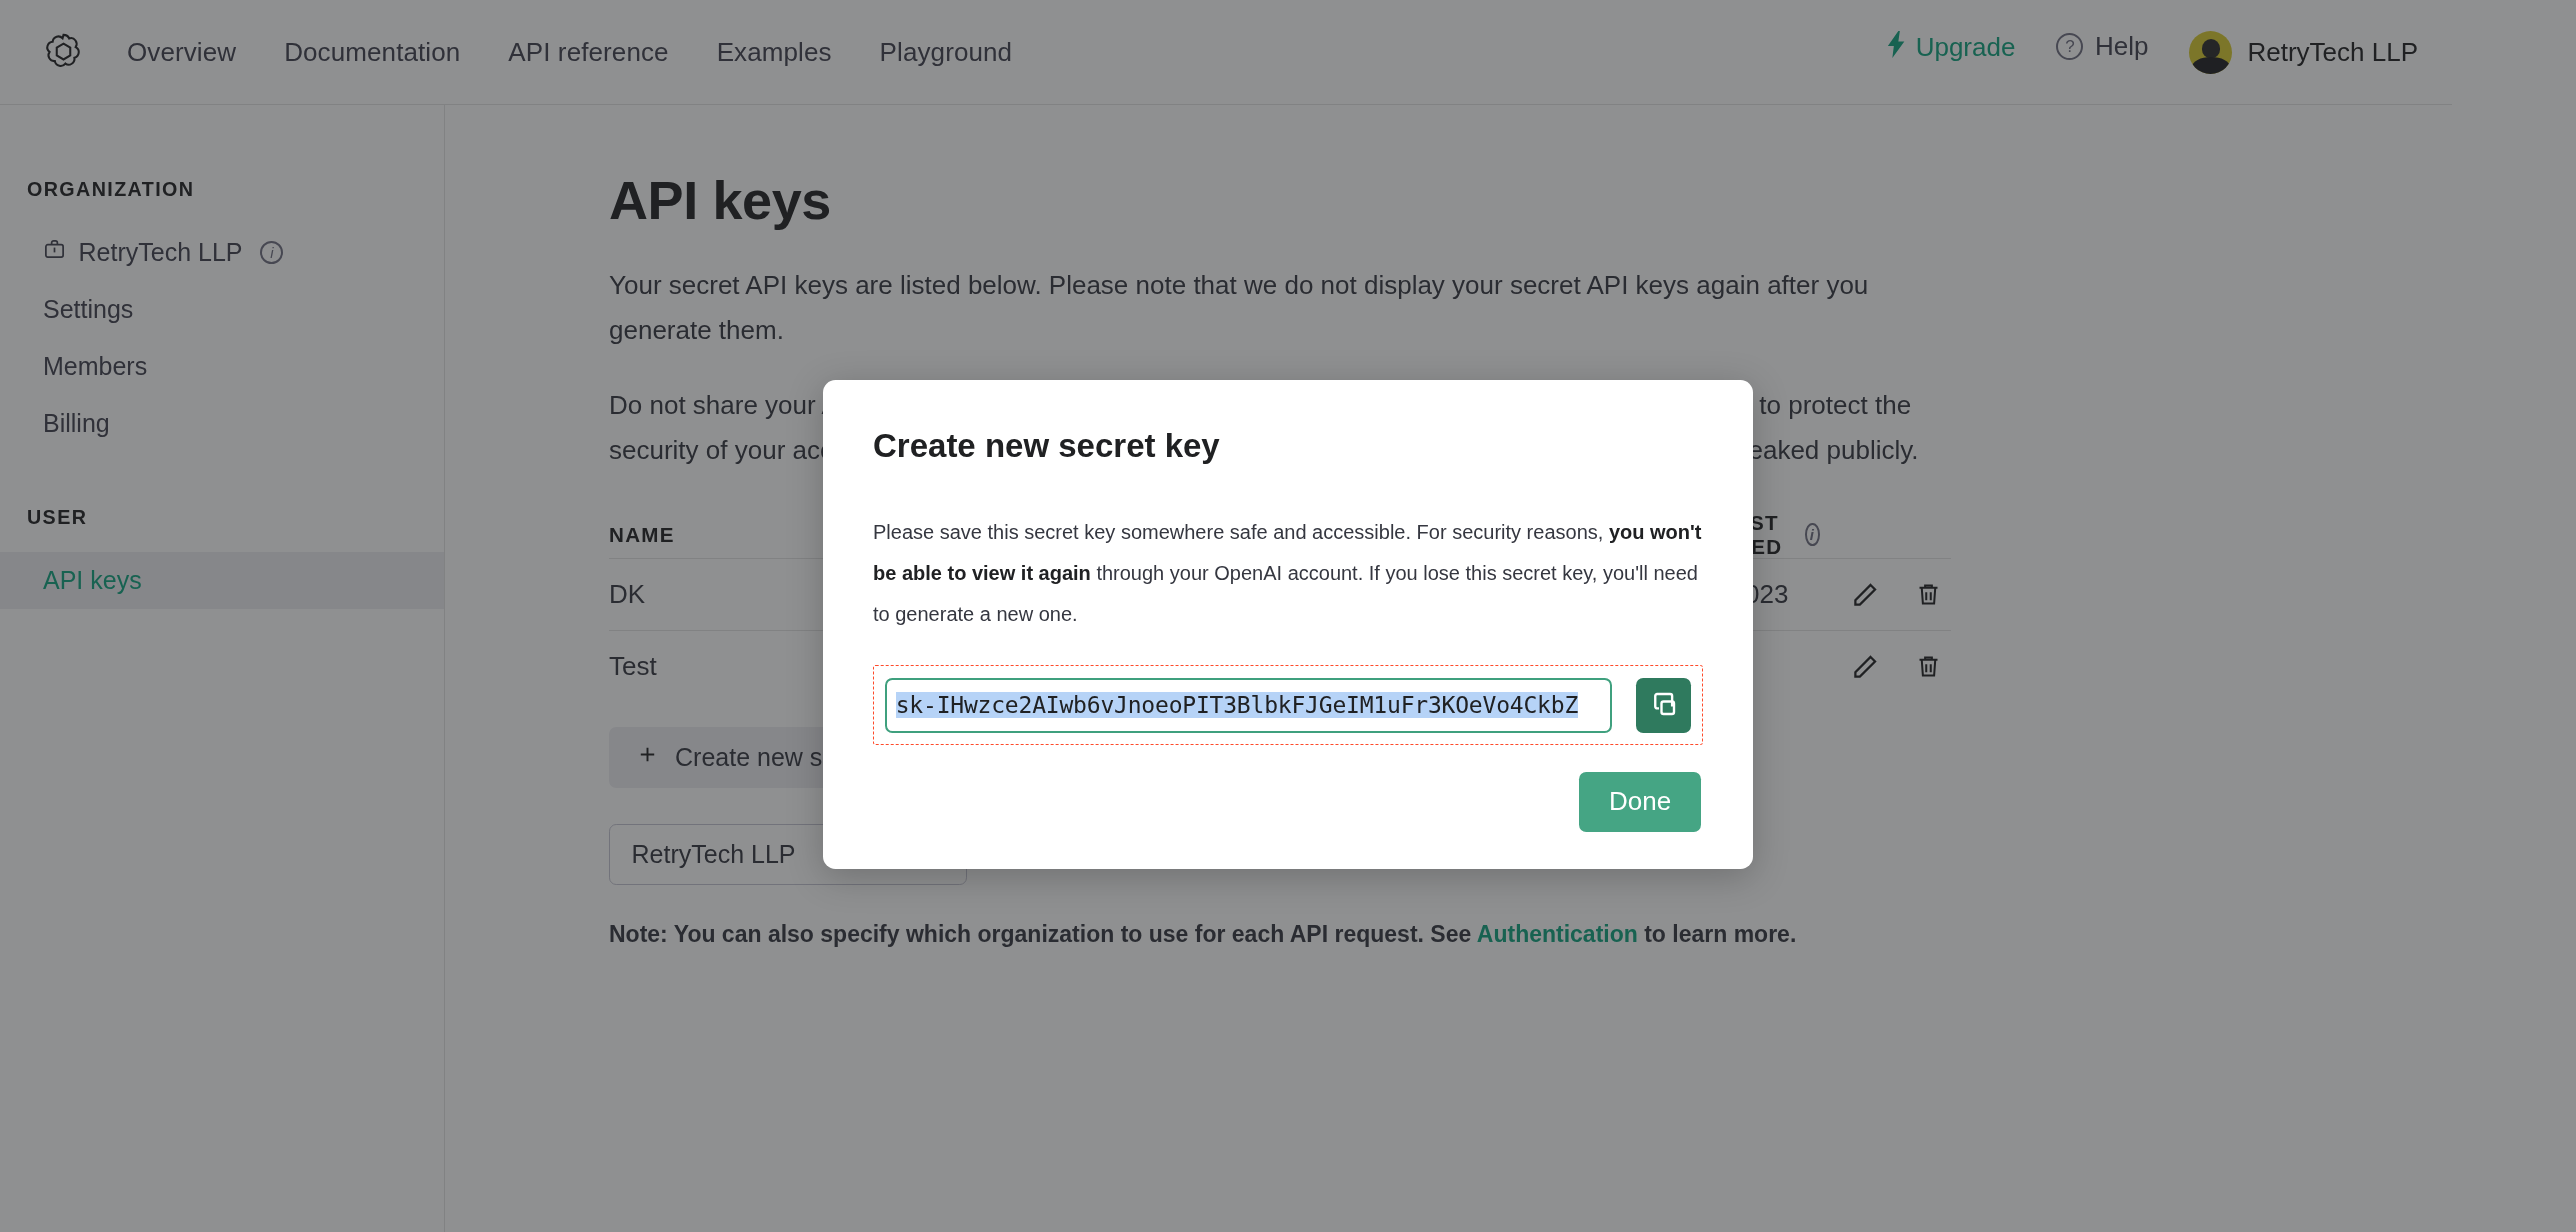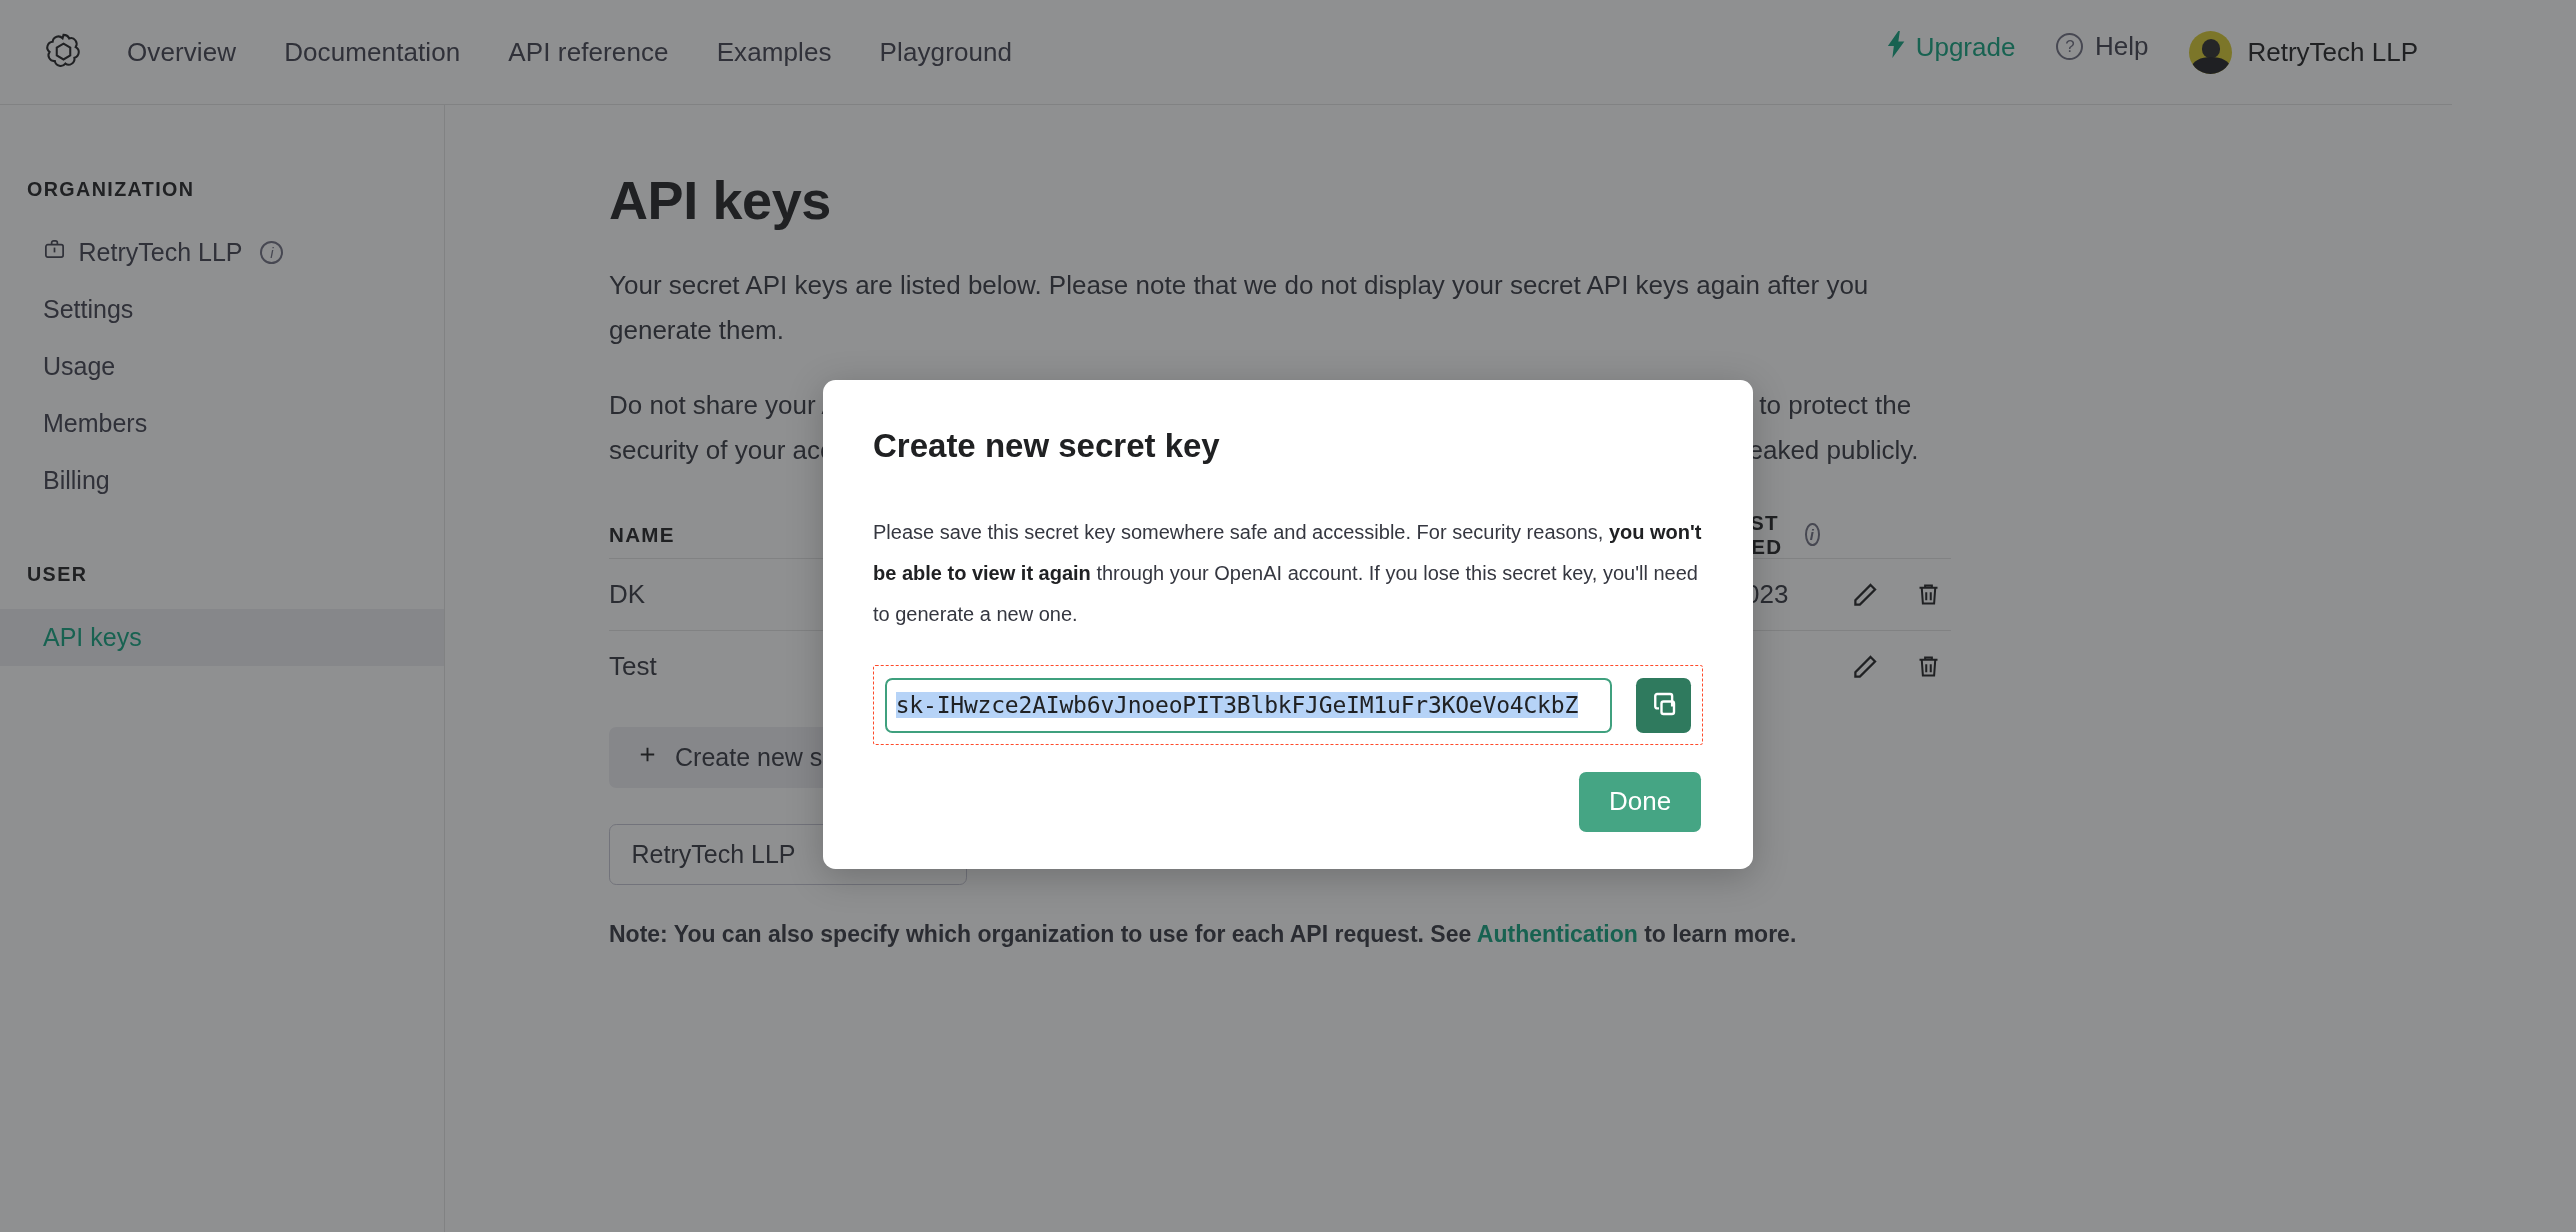--- a/index.html
+++ b/index.html
@@ -216,23 +216,20 @@
             <path d="M9 7V5a2 2 0 012-2h2a2 2 0 012 2v2"></path>
             <path d="M12 10v5"></path>
         </svg>
       </span>
       <span>RetryTech LLP</span>
       <span class="info-dot">i</span>
     </div>
 
     <div class="side-item">
         <span>Settings</span>
-      </div>
-    <div class="side-item">
-        <span>Usage</span>
       </div>
     <div class="side-item">
         <span>Members</span>
       </div>
     <div class="side-item">
         <span>Billing</span>
       </div>
 
     <div class="side-spacer"></div>
 

